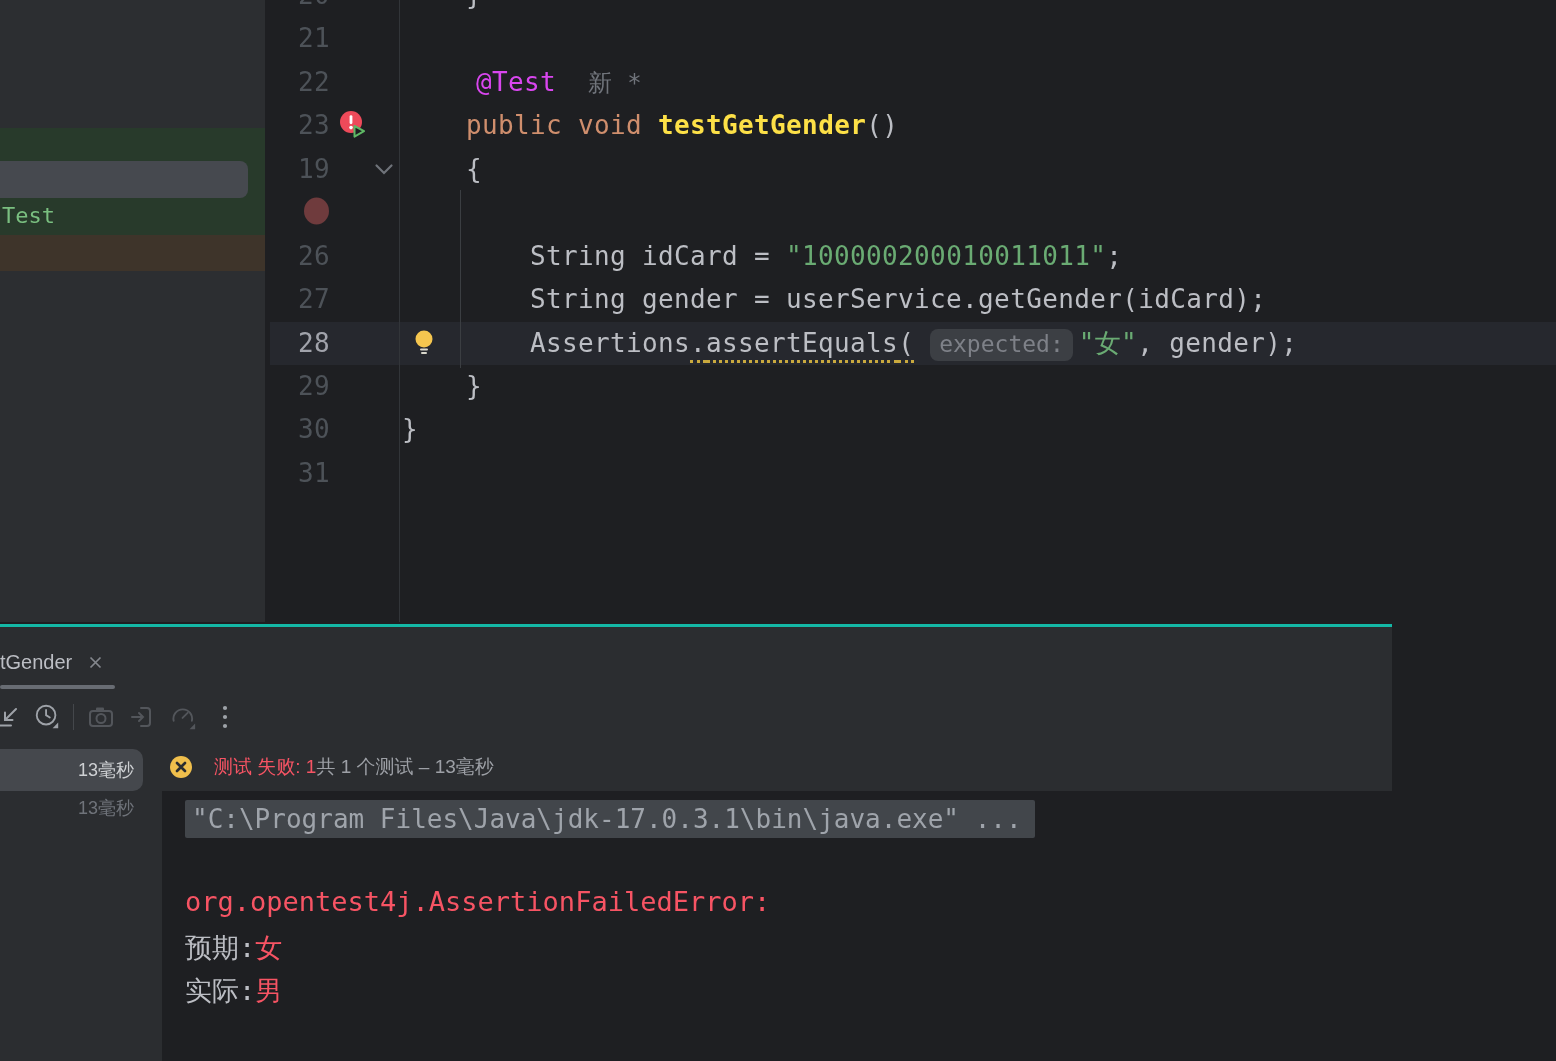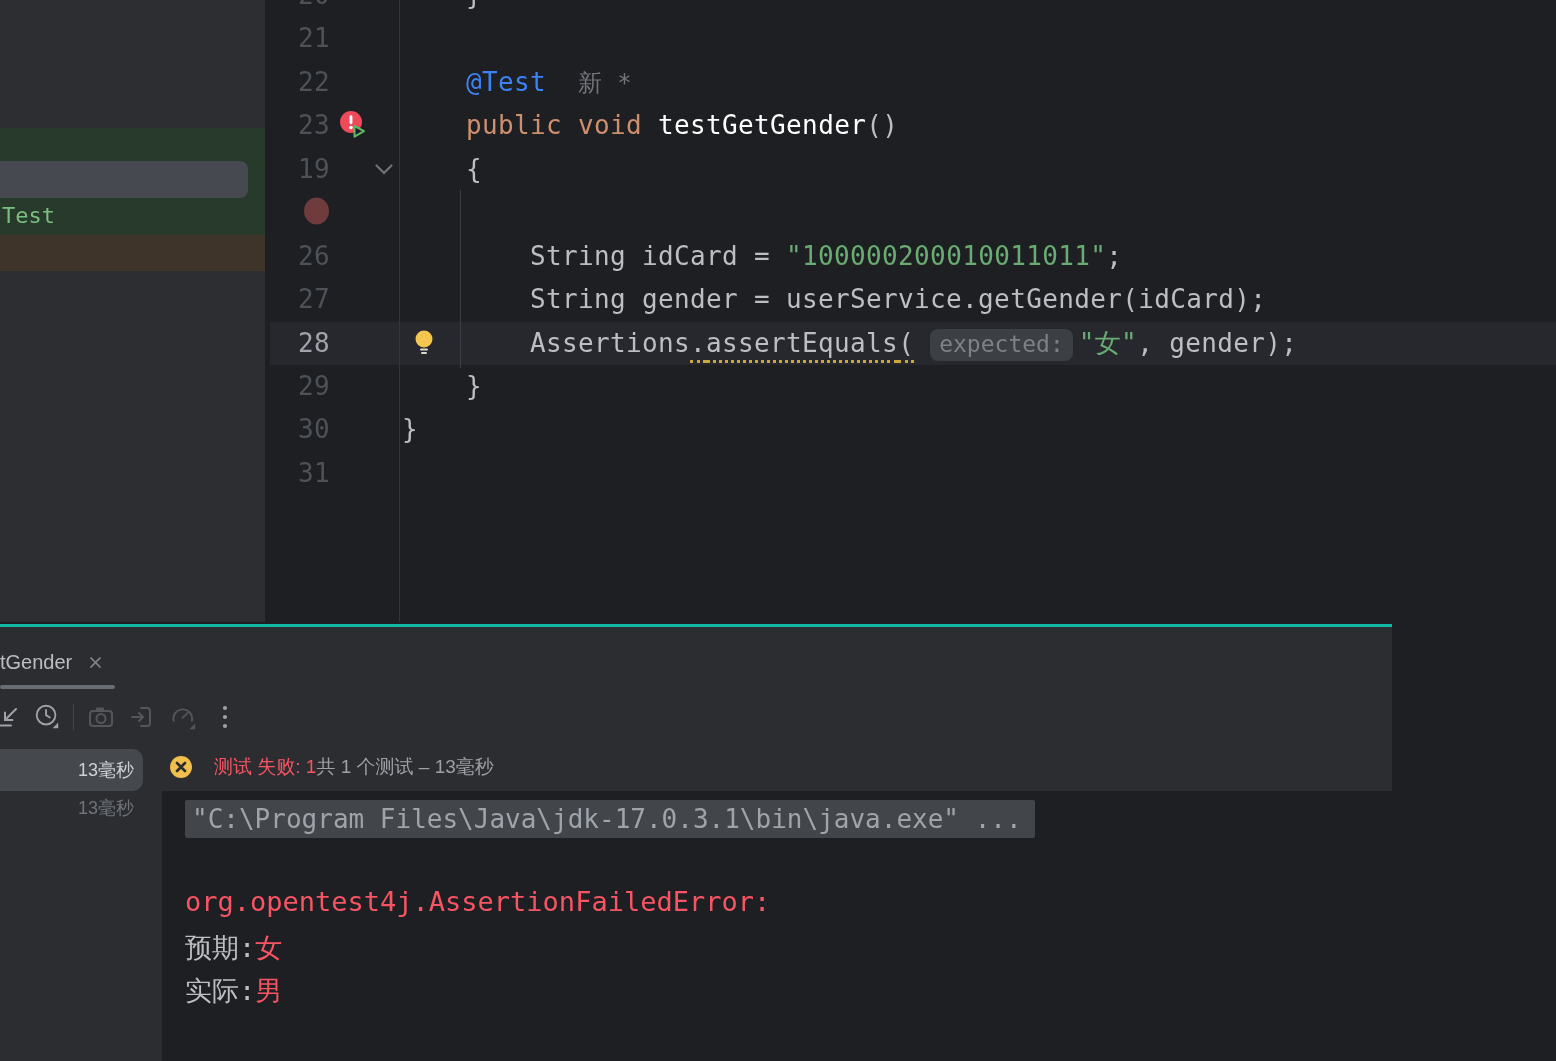--- a/index.html
+++ b/index.html
@@ -29,22 +29,22 @@
     font-size:26px; line-height:43.45px; color:#4d5258; letter-spacing:0.35px;
   }
   .code-row.current .gutter-num { color:#a1a3ab; }
   .code-text {
     position:absolute; left:132px; top:0; height:43.45px; white-space:pre;
     font-family:"DejaVu Sans Mono", monospace; font-size:26px; line-height:43.45px;
     letter-spacing:0.35px;
   }
   .seg.plain  { color:#bcbec4; }
   .seg.kw     { color:#cf8e6d; }
-  .seg.method { color:#ffffff; }
-  .seg.ann    { color:#3b82f6; }
+  .seg.method { color:#fde047;font-weight:bold; }
+  .seg.ann    { color:#d946ef;margin-left:10px; }
   .seg.str    { color:#6aab73; }
   .seg.author { color:#70747b; font-size:24px; }
   .seg.italic { }
   .seg.warn   { border-bottom:3px dotted #c9a93e; padding-bottom:2px; }
   .seg.inlay  {
     display:inline-block; background:#3c3f44; color:#7e8188; border-radius:8px;
     font-size:23px; line-height:30px; height:32px; padding:0 9px; margin:0 6px 0 16px;
     vertical-align:baseline; letter-spacing:0;
   }
   .row-icon { position:absolute; z-index:3; }

